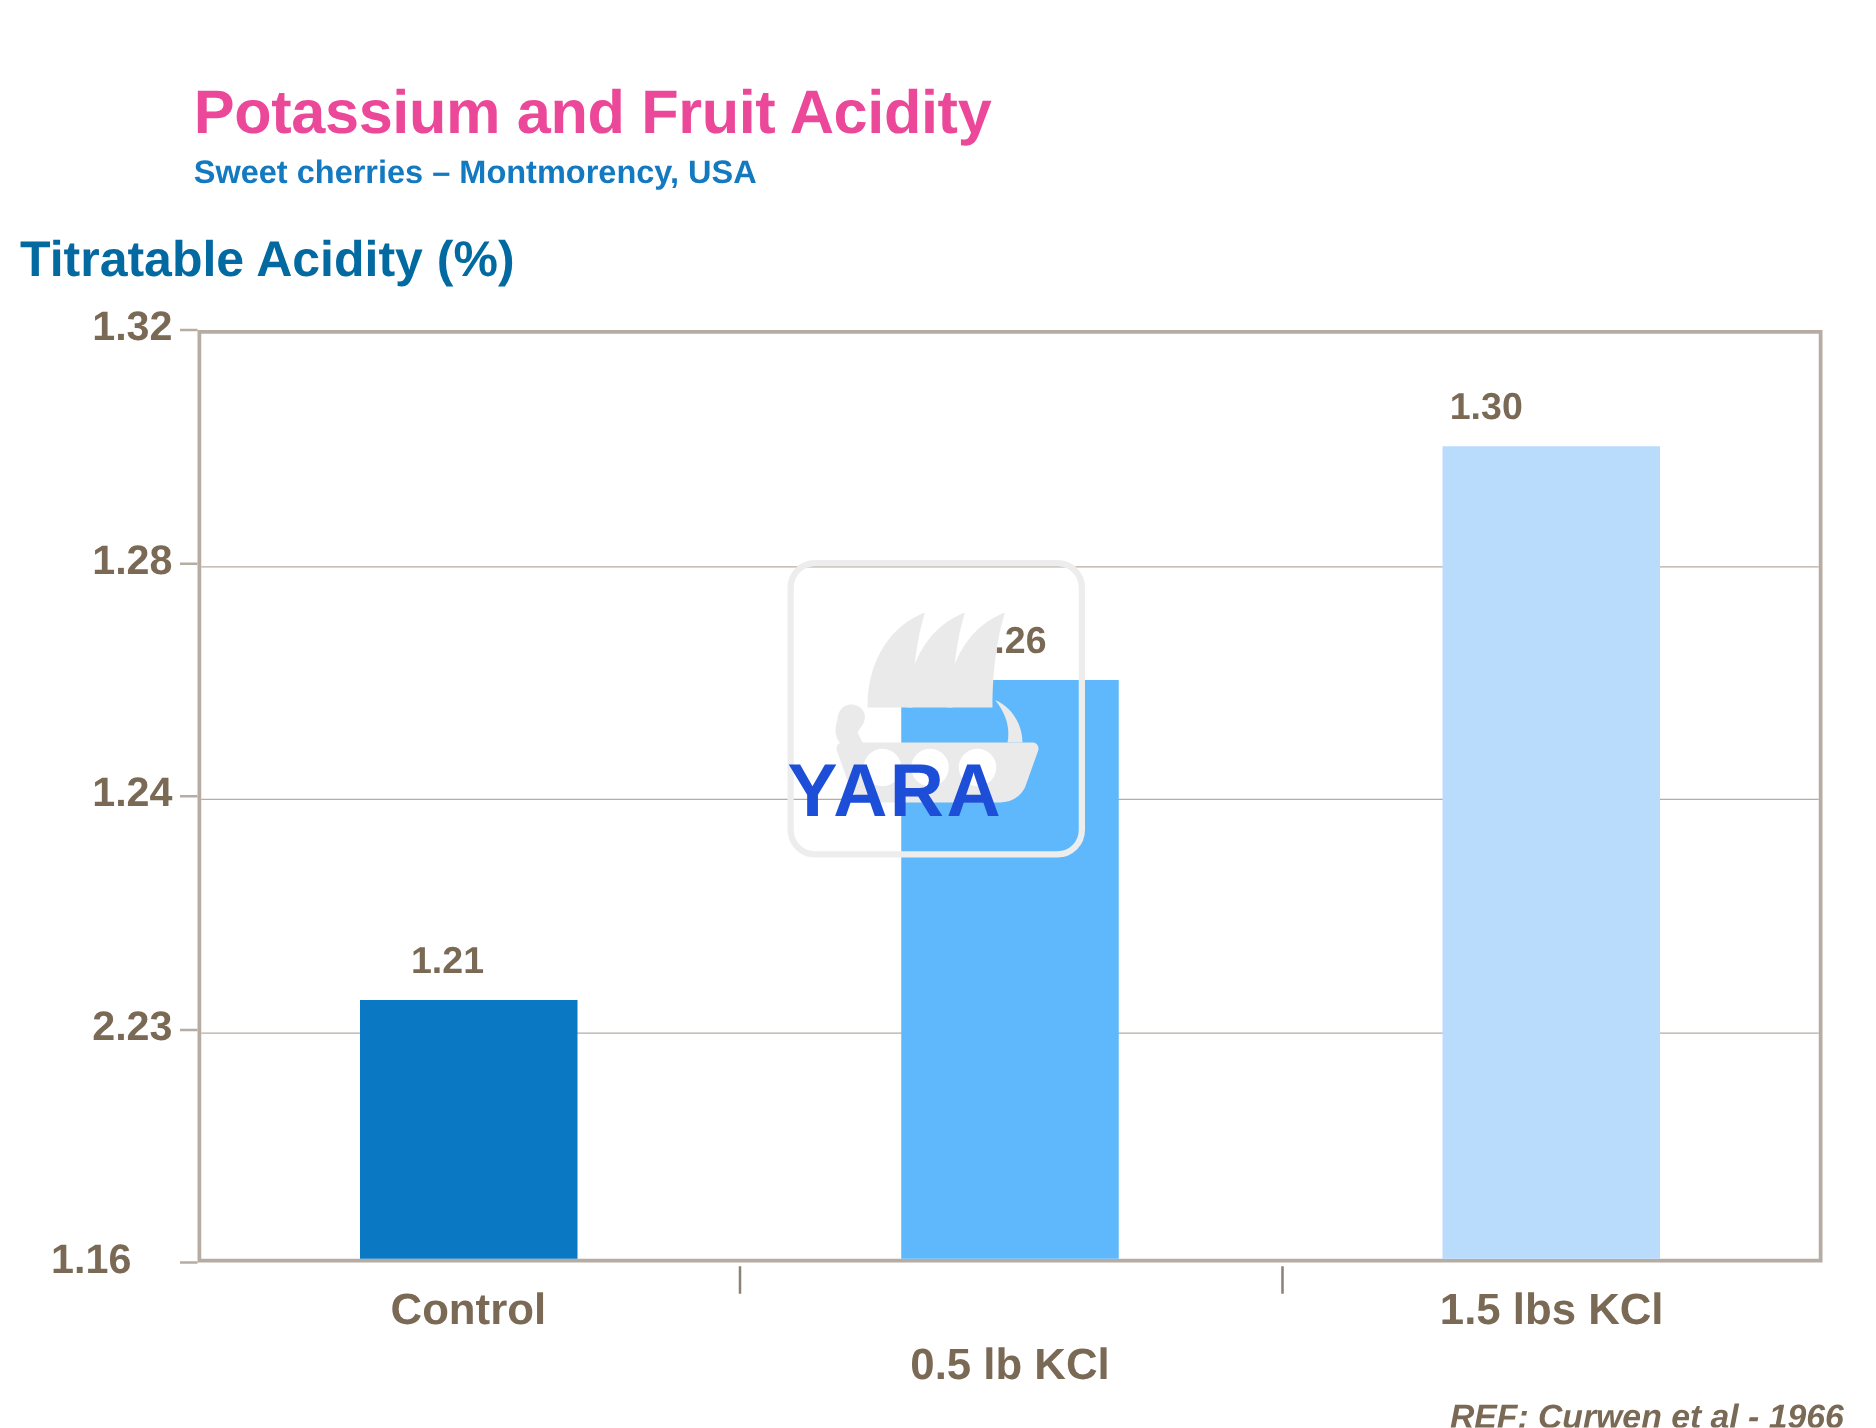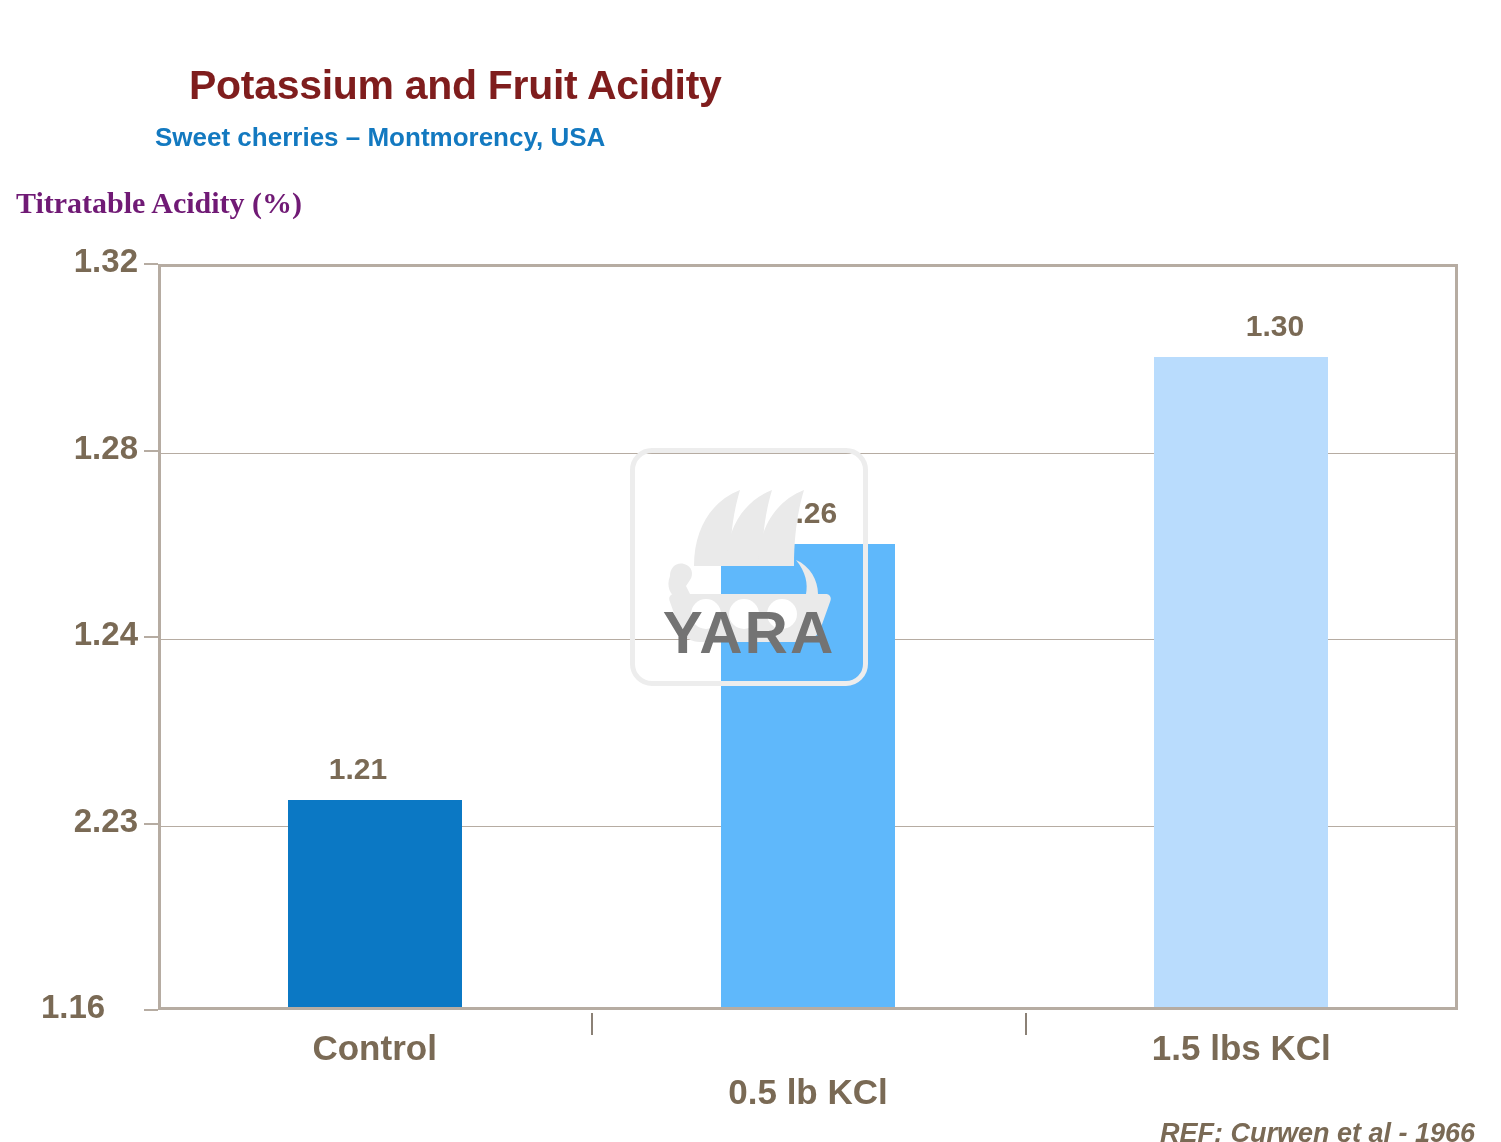--- a/index.html
+++ b/index.html
@@ -14,45 +14,43 @@
     overflow: hidden;
     font-family: "Liberation Sans", sans-serif;
     -webkit-font-smoothing: antialiased;
   }
 
   
   #chart-title {
     position: absolute;
     left: 155px;
     top: 62px;
-    font-size: 41px;
-    font-weight: bold;
-    color: #7f1d1d;
+    font-size: 49px;
+    font-weight: bold;
+    color: #ec4899;
     letter-spacing: -0.3px;
     white-space: nowrap;
-    margin-left: 34px;
   }
   #chart-subtitle {
     position: absolute;
     left: 155px;
     top: 122px;
     font-size: 26px;
     font-weight: bold;
     color: #1379C0;
     white-space: nowrap;
   }
   #y-axis-title {
     position: absolute;
     left: 16px;
     top: 186px;
-    font-size: 30px;
-    font-weight: bold;
-    color: #701a75;
-    white-space: nowrap;
-    font-family: Liberation Serif, serif;
+    font-size: 40px;
+    font-weight: bold;
+    color: #0369a1;
+    white-space: nowrap;
   }
 
   
   #plot-frame {
     position: absolute;
     left: 158px;
     top: 264px;
     width: 1300px;
     height: 746px;
     border: 3px solid #B6ACA2;
@@ -147,24 +145,24 @@
     border: 5px solid #EDEDED;
     border-radius: 22px;
     box-sizing: border-box;
   }
   #watermark svg { position: absolute; inset: 0; }
   #watermark .wm-text {
     position: absolute;
     left: 0;
     right: 0;
     top: 150px;
-    text-align: center;
+    text-align: left;
     font-size: 60px;
     font-weight: bold;
-    color: #737373;
+    color: #1d4ed8;
     letter-spacing: 2px;
   }
 </style>
 </head>
 <body>
 
 <div id="chart-title">Potassium and Fruit Acidity</div>
 <div id="chart-subtitle">Sweet cherries – Montmorency, USA</div>
 <div id="y-axis-title">Titratable Acidity (%)</div>
 
@@ -185,21 +183,21 @@
     <div class="y-tick-mark" style="top: 449.5px;"></div>
     <div class="y-tick-label" style="top: 242px;">1.32</div>
     <div class="y-tick-mark" style="top: 263px;"></div>
   </div>
 <div id="bars-layer">
     <div class="bar" style="left: 287.667px; width: 174px; top: 800.187px; height: 206.812px; background: rgb(11, 120, 196); bottom: auto;"></div>
     <div class="bar-value" style="left: 268px; width: 180px; top: 752.187px;">1.21</div>
     <div class="bar" style="left: 721px; width: 174px; top: 543.75px; height: 463.25px; background: rgb(95, 184, 251); bottom: auto;"></div>
     <div class="bar-value" style="left: 718px; width: 180px; top: 495.75px;">1.26</div>
     <div class="bar" style="left: 1154.33px; width: 174px; top: 357.25px; height: 649.75px; background: rgb(185, 220, 253); bottom: auto;"></div>
-    <div class="bar-value" style="left: 1185px; width: 180px; top: 309.25px;">1.30</div>
+    <div class="bar-value" style="left: 1099px; width: 180px; top: 309.25px;">1.30</div>
   </div>
 <div id="x-labels">
     <div class="x-cat-label" style="left: 174.667px; width: 400px;">Control</div>
     <div class="x-cat-label" style="left: 608px; width: 400px; margin-top: 44px;">0.5 lb KCl</div>
     <div class="x-sep" style="left: 591.333px;"></div>
     <div class="x-cat-label" style="left: 1041.33px; width: 400px;">1.5 lbs KCl</div>
     <div class="x-sep" style="left: 1024.67px;"></div>
   </div>
 
 <div id="watermark">

